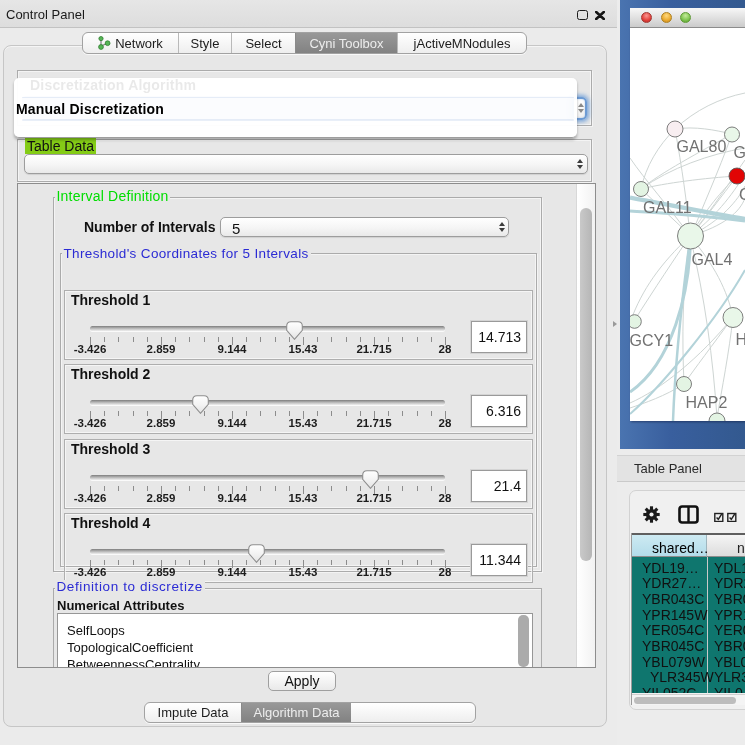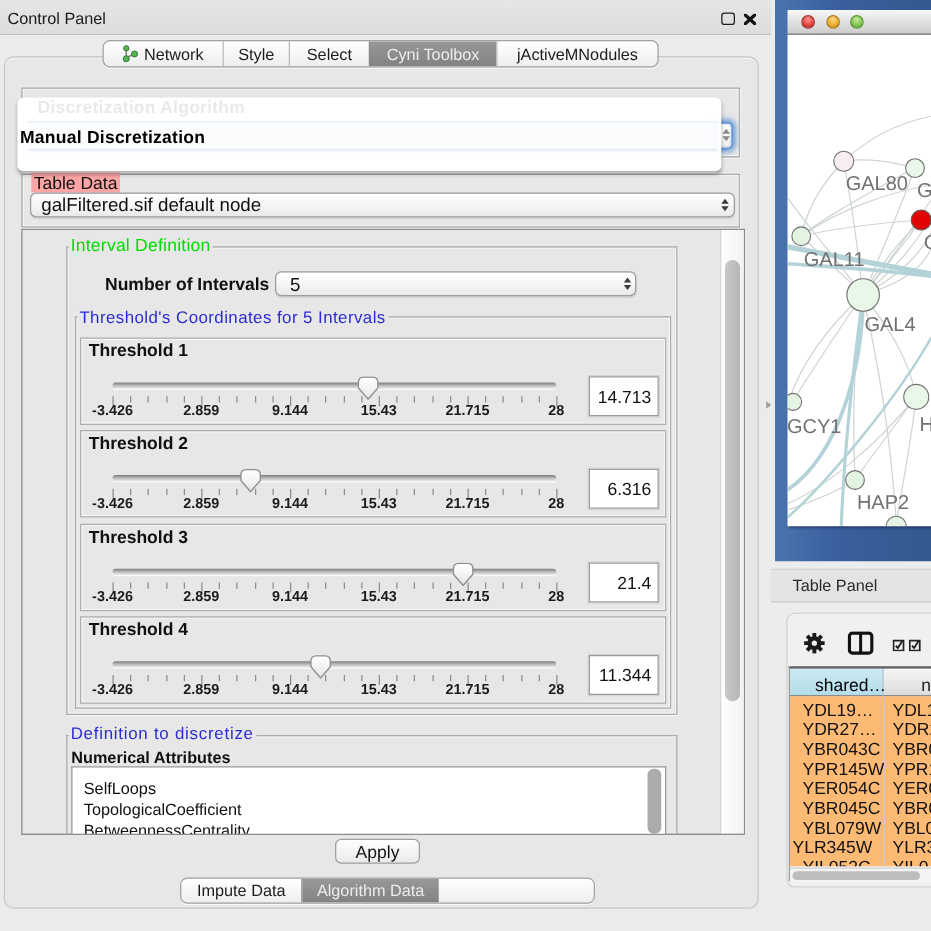--- a/index.html
+++ b/index.html
@@ -10,21 +10,21 @@
 .combo { background:linear-gradient(#ffffff, #f5f5f5 55%, #e9e9e9); border:1px solid #9d9d9d; border-radius:5px; box-shadow:0 1px 1px rgba(0,0,0,0.1); }
 .cararrows { position:absolute; width:7px; font-size:0; }
 .tri-up { width:0;height:0;border-left:3.5px solid transparent;border-right:3.5px solid transparent;border-bottom:4.5px solid #3d3d3d; margin:0 auto 2px; }
 .tri-dn { width:0;height:0;border-left:3.5px solid transparent;border-right:3.5px solid transparent;border-top:4.5px solid #3d3d3d; margin:0 auto; }
 .seg { display:flex; border:1px solid #a2a2a2; border-radius:6px; overflow:hidden; background:linear-gradient(#ffffff,#eeeeee); box-shadow:0 1px 0 rgba(255,255,255,0.7); }
 .seg > div { display:flex; align-items:center; justify-content:center; font-size:13px; color:#1c1c1c; border-left:1px solid #b9b9b9; }
 .seg > div:first-child { border-left:none; }
 .seg > div.sel { background:linear-gradient(#989898,#828282); color:#ededed; border-left-color:#8a8a8a; }
 .tick { position:absolute; width:1px; background:#8c8c8c; }
 .tlabel { position:absolute; font-size:11.5px; font-weight:bold; color:#1c1c1c; transform:translateX(-50%); white-space:nowrap; }
-.tpanel { position:absolute; left:64px; width:469px; height:70px; border:1px solid #aeaeae; box-shadow:inset 0 0 0 1px rgba(255,255,255,0.6); }
+.tpanel { position:absolute; left:64px; width:469px; height:70px; border:1px solid #aeaeae; box-shadow:inset 0 0 0 1px rgba(255,255,255,0.6);margin-top:20px; }
 .ttitle { position:absolute; left:6px; top:0.5px; font-size:14px; font-weight:bold; color:#111; }
 .track { position:absolute; left:25px; top:35px; width:355px; height:5px; border-radius:3px; background:linear-gradient(#7d7d7d, #b5b5b5 45%, #efefef); box-shadow:0 1px 0 rgba(255,255,255,0.8); }
 .tfield { position:absolute; left:406px; top:30px; width:56px; height:32px; background:#fff; border:1px solid #9a9a9a; box-shadow:0 0 0 1px #d4d4d4; font-size:14px; color:#111; text-align:right; line-height:31px; padding-right:5px; }
 .gtitle { position:absolute; font-size:13.5px; letter-spacing:0.25px; background:#e7e7e7; padding:0 3px; line-height:13.5px; }
 </style>
 </head>
 <body>
 
 <div class="abs" style="left:0;top:0;width:617px;height:745px;background:#ebebeb;"></div>
 
@@ -56,23 +56,22 @@
 
 <div class="abs etched" style="left:17px;top:70px;width:575px;height:56px;"></div>
 
 <div class="abs" style="left:572px;top:96.5px;width:15px;height:23px;background:linear-gradient(#ffffff,#f0f0f0);border:2px solid #6d9bd4;border-radius:5px;box-shadow:0 0 4px 2px rgba(96,150,215,0.8), inset 0 0 2px rgba(96,150,215,0.5);"></div>
 <div class="cararrows" style="left:577.5px;top:103px;">
     <div class="tri-up" style="border-left-width:3px;border-right-width:3px;border-bottom-width:4px;border-bottom-color:#8a8a8a;"></div>
     <div class="tri-dn" style="border-left-width:3px;border-right-width:3px;border-top-width:4px;border-top-color:#8a8a8a;"></div>
   </div>
 
 <div class="abs etched" style="left:17px;top:139px;width:575px;height:43px;"></div>
-<div class="abs" style="left:25px;top:138px;font-size:14px;color:#111;background:#fca5a5;padding:0 2px;">Table Data</div>
+<div class="abs" style="left:25px;top:138px;font-size:14px;color:#111;background:#84cc16;padding:0 2px;">Table Data</div>
 <div class="combo abs" style="left:24px;top:154px;width:564px;height:20px;">
-  <div class="abs" style="left:8px;top:0.5px;font-size:15px;color:#111;">galFiltered.sif default node</div>
   <div class="cararrows" style="left:551px;top:4px;">
       <div class="tri-up"></div>
       <div class="tri-dn"></div>
     </div>
 </div>
 
 <div class="abs" style="left:17px;top:183px;width:579px;height:485px;border:1px solid #8d8d8d;background:#e7e7e7;"></div>
 
 <div class="abs" style="left:576px;top:184px;width:19px;height:483px;background:linear-gradient(90deg,#ffffff,#f2f2f2);border-left:1px solid #d8d8d8;"></div>
 <div class="abs" style="left:580px;top:208px;width:12px;height:353px;background:linear-gradient(90deg,#c9c9c9,#b6b6b6);border-radius:6px;"></div>
@@ -405,35 +404,35 @@
 <div class="abs" style="left:727px;top:508px;"><svg width="10" height="10" viewBox="0 0 10 10">
       <rect x="0.8" y="1.5" width="8" height="8" fill="none" stroke="#222" stroke-width="1.4"></rect>
       <path d="M2.6,5.6 L4.3,7.4 L7.8,1.8" fill="none" stroke="#222" stroke-width="1.5"></path>
     </svg></div>
 <div class="abs" style="left:631px;top:533px;width:114px;height:2px;background:#5f5f5f;"></div>
 <div class="abs" style="left:631px;top:533px;width:1px;height:172px;background:#9a9a9a;"></div>
 <div class="abs" style="left:632px;top:535px;width:75px;height:22px;background:linear-gradient(#cdeaf2,#b3dcea);border-right:1px solid #9fb6be;border-bottom:1px solid #8c8c8c;"></div>
 <div class="abs" style="left:707px;top:535px;width:38px;height:22px;background:linear-gradient(#f5f5f5,#dcdcdc);border-bottom:1px solid #8c8c8c;"></div>
 <div class="abs" style="left:652px;top:540px;font-size:14px;color:#000000;">shared…</div>
 <div class="abs" style="left:737px;top:540px;font-size:14px;color:#222;">na</div>
-<div class="abs" style="left:632px;top:557px;width:113px;height:136px;overflow:hidden;background:#fdba74;">
+<div class="abs" style="left:632px;top:557px;width:113px;height:136px;overflow:hidden;background:#0f766e;">
     <div class="abs" style="left:75px;top:0;width:1px;height:137px;background:#c9c9c9;"></div>
     <div class="abs" style="left:10px;top:2.5px;font-size:14px;color:#111;">YDL19…</div>
     <div class="abs" style="left:82px;top:2.5px;font-size:14px;color:#111;">YDL1</div>
     <div class="abs" style="left:10px;top:18.2px;font-size:14px;color:#111;">YDR27…</div>
     <div class="abs" style="left:82px;top:18.2px;font-size:14px;color:#111;">YDR2</div>
     <div class="abs" style="left:10px;top:33.9px;font-size:14px;color:#111;">YBR043C</div>
     <div class="abs" style="left:82px;top:33.9px;font-size:14px;color:#111;">YBR0</div>
     <div class="abs" style="left:10px;top:49.6px;font-size:14px;color:#111;">YPR145W</div>
     <div class="abs" style="left:82px;top:49.6px;font-size:14px;color:#111;">YPR1</div>
     <div class="abs" style="left:10px;top:65.3px;font-size:14px;color:#111;">YER054C</div>
     <div class="abs" style="left:82px;top:65.3px;font-size:14px;color:#111;">YER0</div>
     <div class="abs" style="left:10px;top:81.0px;font-size:14px;color:#111;">YBR045C</div>
     <div class="abs" style="left:82px;top:81.0px;font-size:14px;color:#111;">YBR0</div>
     <div class="abs" style="left:10px;top:96.7px;font-size:14px;color:#111;">YBL079W</div>
     <div class="abs" style="left:82px;top:96.7px;font-size:14px;color:#111;">YBL0</div>
-    <div class="abs" style="left:2px;top:112.4px;font-size:14px;color:#111;">YLR345W</div>
+    <div class="abs" style="left:18px;top:112.4px;font-size:14px;color:#111;">YLR345W</div>
     <div class="abs" style="left:82px;top:112.4px;font-size:14px;color:#111;">YLR3</div>
     <div class="abs" style="left:10px;top:128.1px;font-size:14px;color:#111;">YIL052C</div>
     <div class="abs" style="left:82px;top:128.1px;font-size:14px;color:#111;">YIL0</div>
   </div>
 <div class="abs" style="left:632px;top:694px;width:113px;height:11px;background:#f4f4f4;border-top:1px solid #cfcfcf;"></div>
 <div class="abs" style="left:634px;top:696.5px;width:102px;height:7px;background:#bdbdbd;border-radius:4px;"></div>
 
 </body></html>

